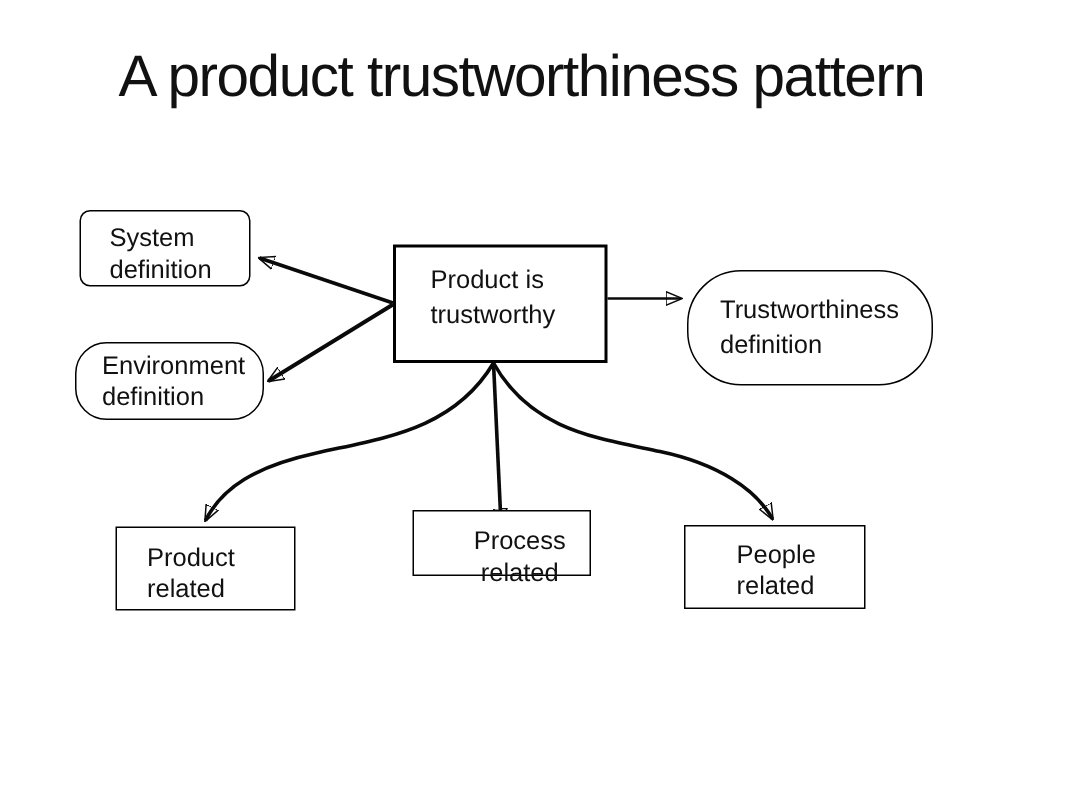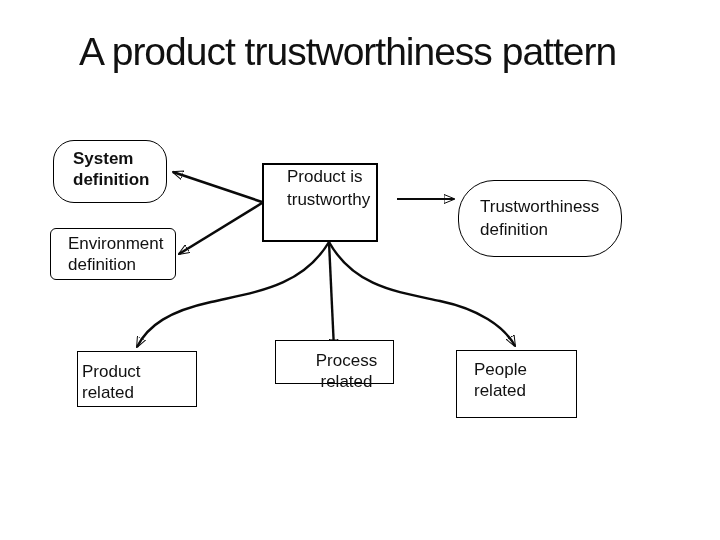--- a/index.html
+++ b/index.html
@@ -33,27 +33,27 @@
     position: absolute;
     z-index: 1;
     box-sizing: border-box;
     background: #ffffff;
     border: 1.5px solid #000000;
     font-size: 17px;
     line-height: 21px;
     color: #111111;
   }
   .node.goal { border-width: 2px; }
-  #n-system  { left: 53px;  top: 140px; width: 114px; height: 63px; padding: 7px 4px 0 19px; border-radius: 21px; font-weight: bold; }
-  #n-env     { left: 50px;  top: 228px; width: 126px; height: 52px; padding: 4px 2px 0 17px; border-radius: 6px; }
-  #n-goal    { left: 262px; top: 163px; width: 116px; height: 79px; padding: 0 4px 0 23px; line-height: 23px; }
+  #n-system  { left: 53px;  top: 140px; width: 114px; height: 51px; padding: 7px 4px 0 19px; border-radius: 7px; }
+  #n-env     { left: 50px;  top: 228px; width: 126px; height: 52px; padding: 4px 2px 0 17px; border-radius: 21px; }
+  #n-goal    { left: 262px; top: 163px; width: 143px; height: 79px; padding: 10px 4px 0 23px; line-height: 23px; }
   #n-trust   { left: 458px; top: 160px; width: 164px; height: 77px; padding: 14px 6px 0 21px; border-radius: 36px; line-height: 23px; margin-top: 20px; }
-  #n-product { left: 77px;  top: 351px; width: 120px; height: 56px; padding: 9px 4px 0 4px; }
+  #n-product { left: 77px;  top: 351px; width: 120px; height: 56px; padding: 9px 4px 0 20px; }
   #n-process { left: 275px; top: 340px; width: 119px; height: 44px; padding: 9px 4px 0 28px; text-align: center; }
-  #n-people  { left: 456px; top: 350px; width: 121px; height: 68px; padding: 8px 4px 0 17px; }
+  #n-people  { left: 456px; top: 350px; width: 121px; height: 56px; padding: 8px 4px 0 34px; }
   svg path, svg line { fill: none; stroke: #0a0a0a; }
 </style>
 </head>
 <body>
 
 <div class="slide">
 
   <div class="title">A product trustworthiness pattern</div>
 
   <svg class="connector-layer" viewBox="0 0 720 540" xmlns="http://www.w3.org/2000/svg">

